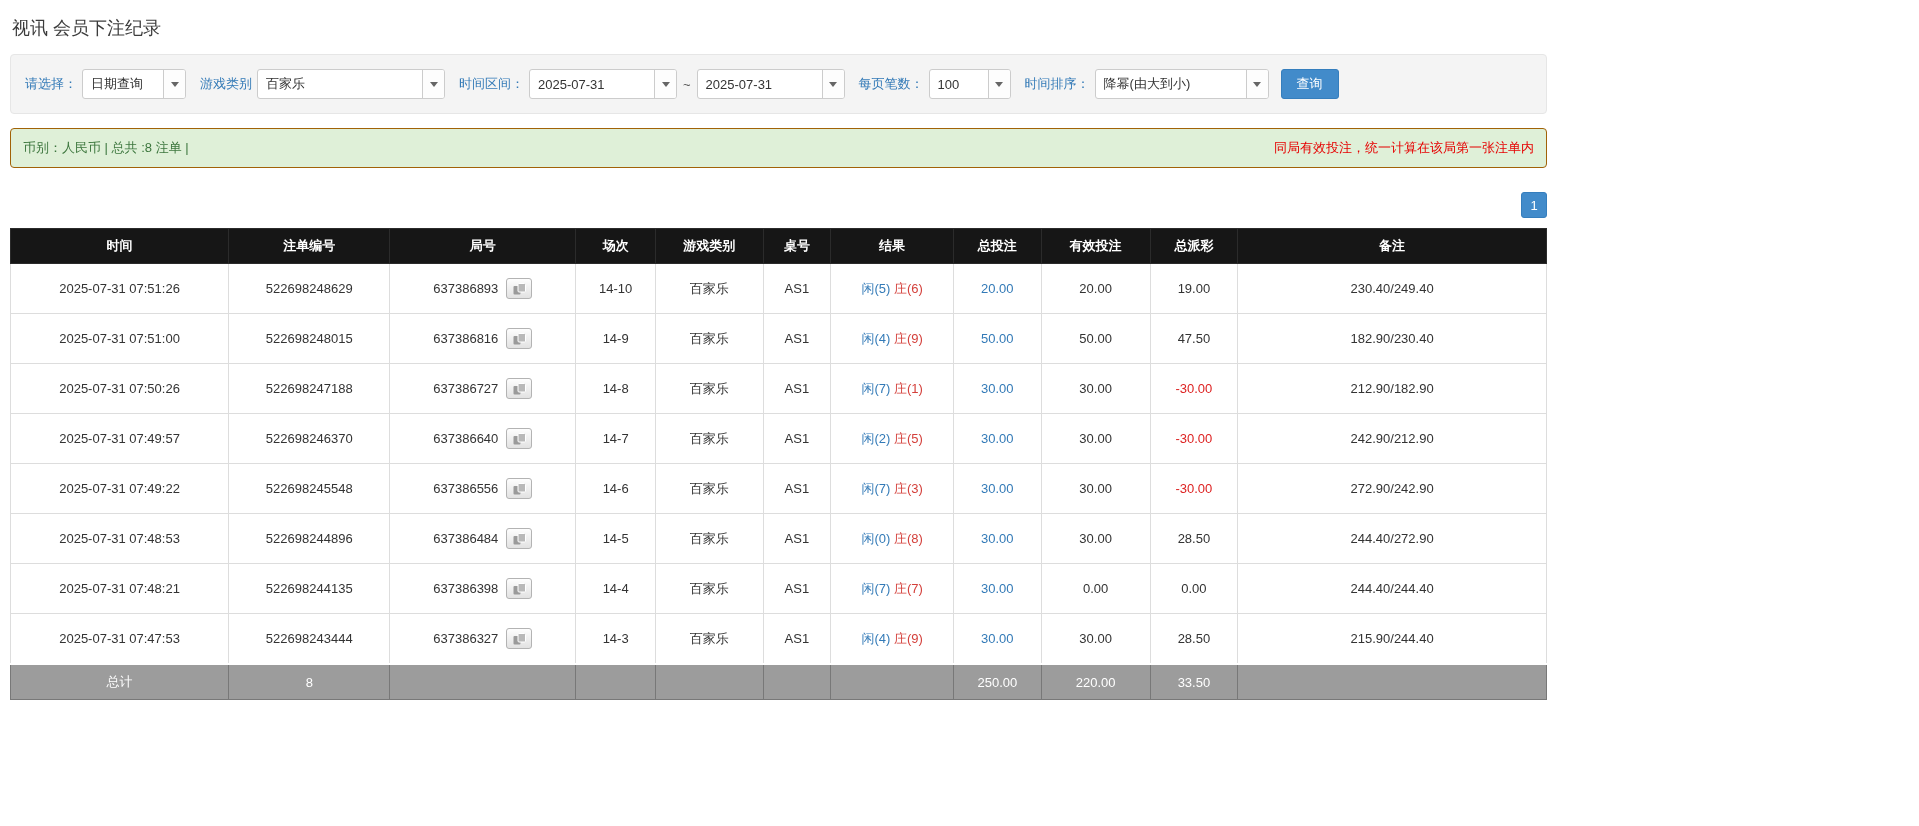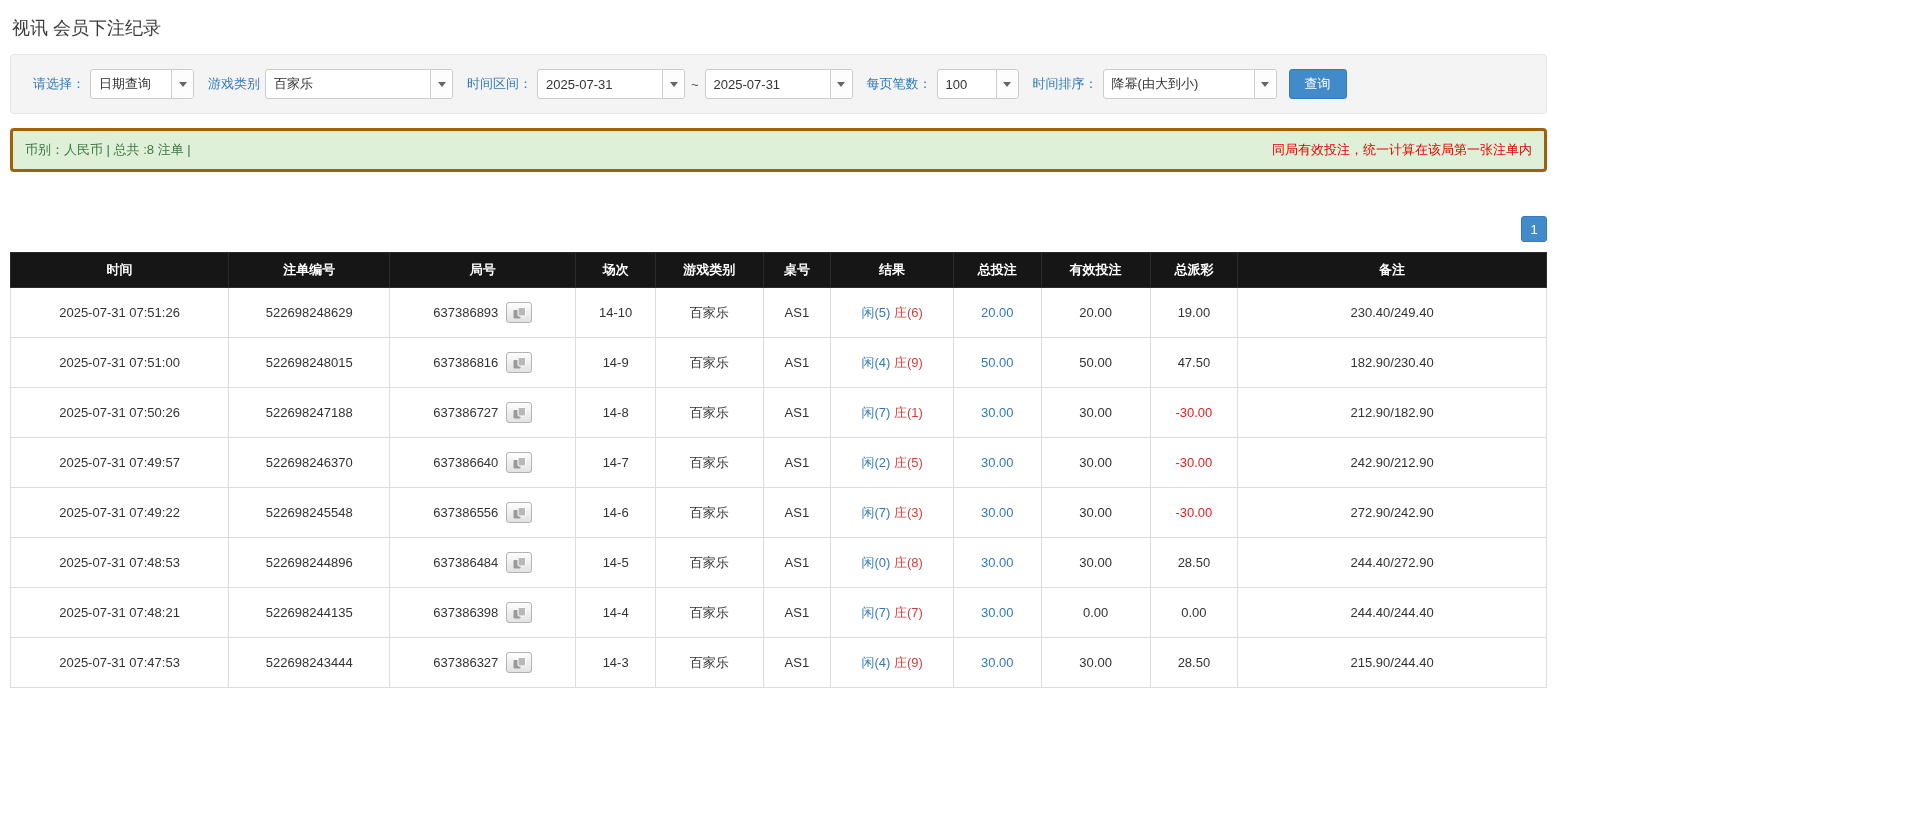--- a/index.html
+++ b/index.html
@@ -16,21 +16,21 @@
   .page{ width:1557px; padding:10px 10px 30px 10px; }
   .page-title{ font-size:18px; font-weight:500; color:#3c3c3c; margin:6px 0 14px 2px; }
 
   
   .filter-bar{
     display:flex; align-items:center;
     background:#f4f4f4; border:1px solid #e6e6e6; border-radius:4px;
     padding:14px 10px; margin-bottom:14px;
   }
   .flabel{ color:var(--link); margin:0 5px 0 14px; white-space:nowrap; }
-  .flabel.first{ margin-left:12px; }
+  .flabel.first{ margin-left:4px; }
   .combo{
     display:inline-flex; align-items:stretch; background:#fff;
     border:1px solid #ccc; border-radius:3px; height:30px; overflow:hidden;
   }
   .combo-value{ display:flex; align-items:center; padding:0 8px; flex:1; color:#333; white-space:nowrap; }
   .combo-caret{
     width:22px; display:flex; align-items:center; justify-content:center;
     border-left:1px solid #ccc; background:#fdfdfd; cursor:pointer;
   }
   .combo-caret::after{
@@ -42,22 +42,22 @@
   .w-size{ width:82px; } .w-sort{ width:174px; }
   .tilde{ margin:0 6px; color:#555; }
   .search-btn{
     margin-left:12px; height:30px; padding:0 15px; border:1px solid #357ebd;
     background:var(--accent); color:#fff; border-radius:3px; font-size:13px; cursor:pointer;
   }
 
   
   .summary-bar{
     display:flex; justify-content:space-between; align-items:center;
-    background:var(--sumbg); border:3px solid #a16207; border-radius:4px;
-    padding:10px 12px; color:var(--sumtext); margin-bottom:44px;
+    background:var(--sumbg); border:1px solid #a16207; border-radius:4px;
+    padding:10px 12px; color:var(--sumtext); margin-bottom:24px;
   }
   .summary-right{ color:var(--note); }
 
   
   .pagination{ display:flex; justify-content:flex-end; margin-bottom:10px; }
   .page-btn{
     min-width:26px; height:26px; display:flex; align-items:center; justify-content:center;
     background:var(--accent); color:#fff; border:1px solid #357ebd; border-radius:3px;
     font-size:13px; cursor:pointer;
   }
@@ -314,16 +314,29 @@
           <td>百家乐</td>
           <td>AS1</td>
           <td><span class="player">闲(4)</span> <span class="banker">庄(9)</span></td>
           <td><a class="bet-link">30.00</a></td>
           <td>30.00</td>
           <td><span class="">28.50</span></td>
           <td>215.90/244.40</td>
         </tr>
       </tbody>
     <tfoot id="foot-rows">
+        <tr class="total-row">
+          <td>总计</td>
+          <td>8</td>
+          <td></td>
+          <td></td>
+          <td></td>
+          <td></td>
+          <td></td>
+          <td>250.00</td>
+          <td>220.00</td>
+          <td>33.50</td>
+          <td></td>
+        </tr>
       </tfoot>
   </table>
 
 </div>
 
 </body></html>

